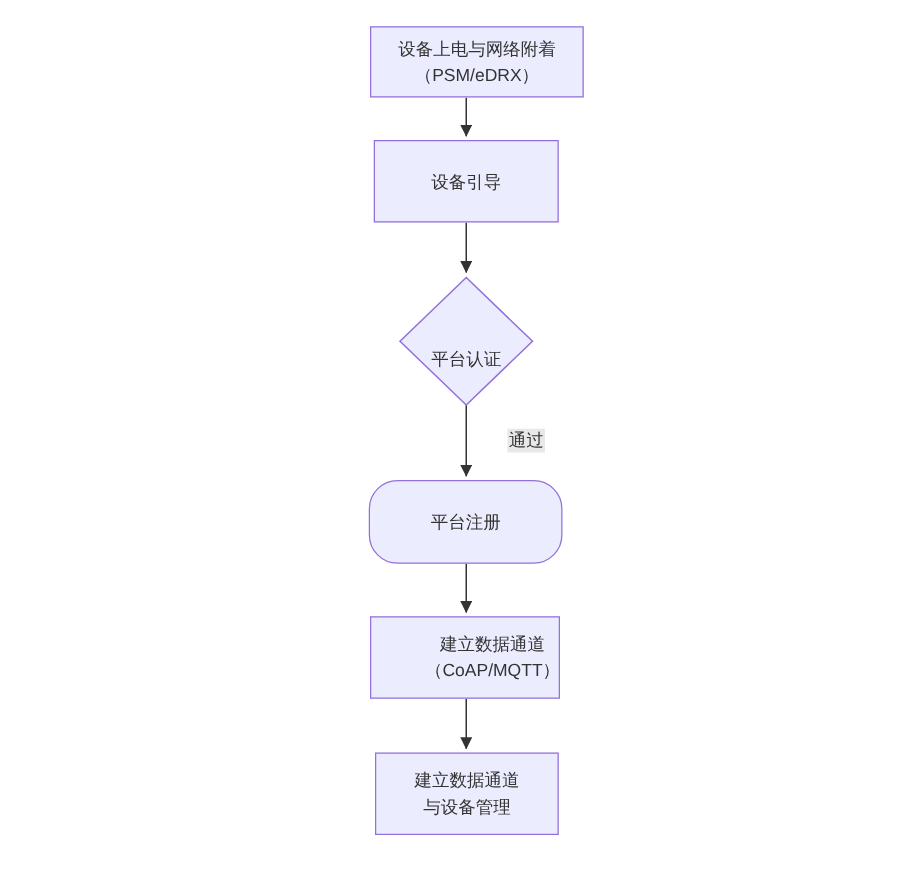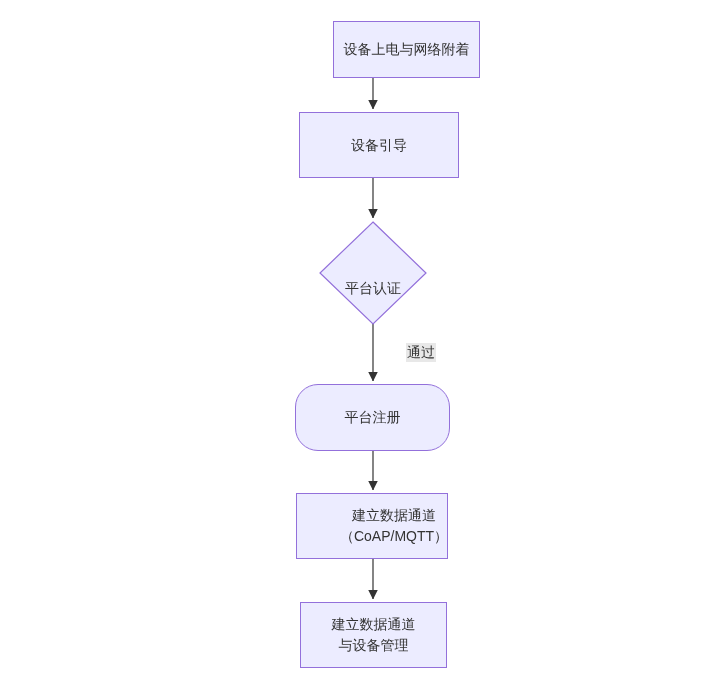--- a/index.html
+++ b/index.html
@@ -83,25 +83,26 @@
 
     <line x1="373" y1="78" x2="373" y2="109" marker-end="url(#arrowhead)"></line>
     <line x1="373" y1="178" x2="373" y2="218" marker-end="url(#arrowhead)"></line>
     <line x1="373" y1="324" x2="373" y2="381" marker-end="url(#arrowhead)"></line>
     <line x1="373" y1="451" x2="373" y2="490" marker-end="url(#arrowhead)"></line>
     <line x1="373" y1="559" x2="373" y2="599" marker-end="url(#arrowhead)"></line>
 
     <polygon class="diamond" points="373,222 426,273 373,324 320,273"></polygon>
   </svg>
 
-  <div class="node" style="left:296px; top:21px; width:147px; height:57px;margin-left:37px;">
+  <div class="node" style="left:296px; top:21px; width:171px; height:57px;">
     <span>设备上电与网络附着</span>
+    <span>（PSM/eDRX）</span>
   </div>
 
-  <div class="node" style="left:299px; top:112px; width:160px; height:66px;">
+  <div class="node" style="left:299px; top:112px; width:148px; height:66px;">
     <span>设备引导</span>
   </div>
 
   <div class="diamond-label" style="left:373px; top:289px;font-family:Liberation Serif, serif;">
     <span>平台认证</span>
   </div>
 
   <div class="edge-label" style="left:373px; top:343px;">
     <span>通过</span>
   </div>

